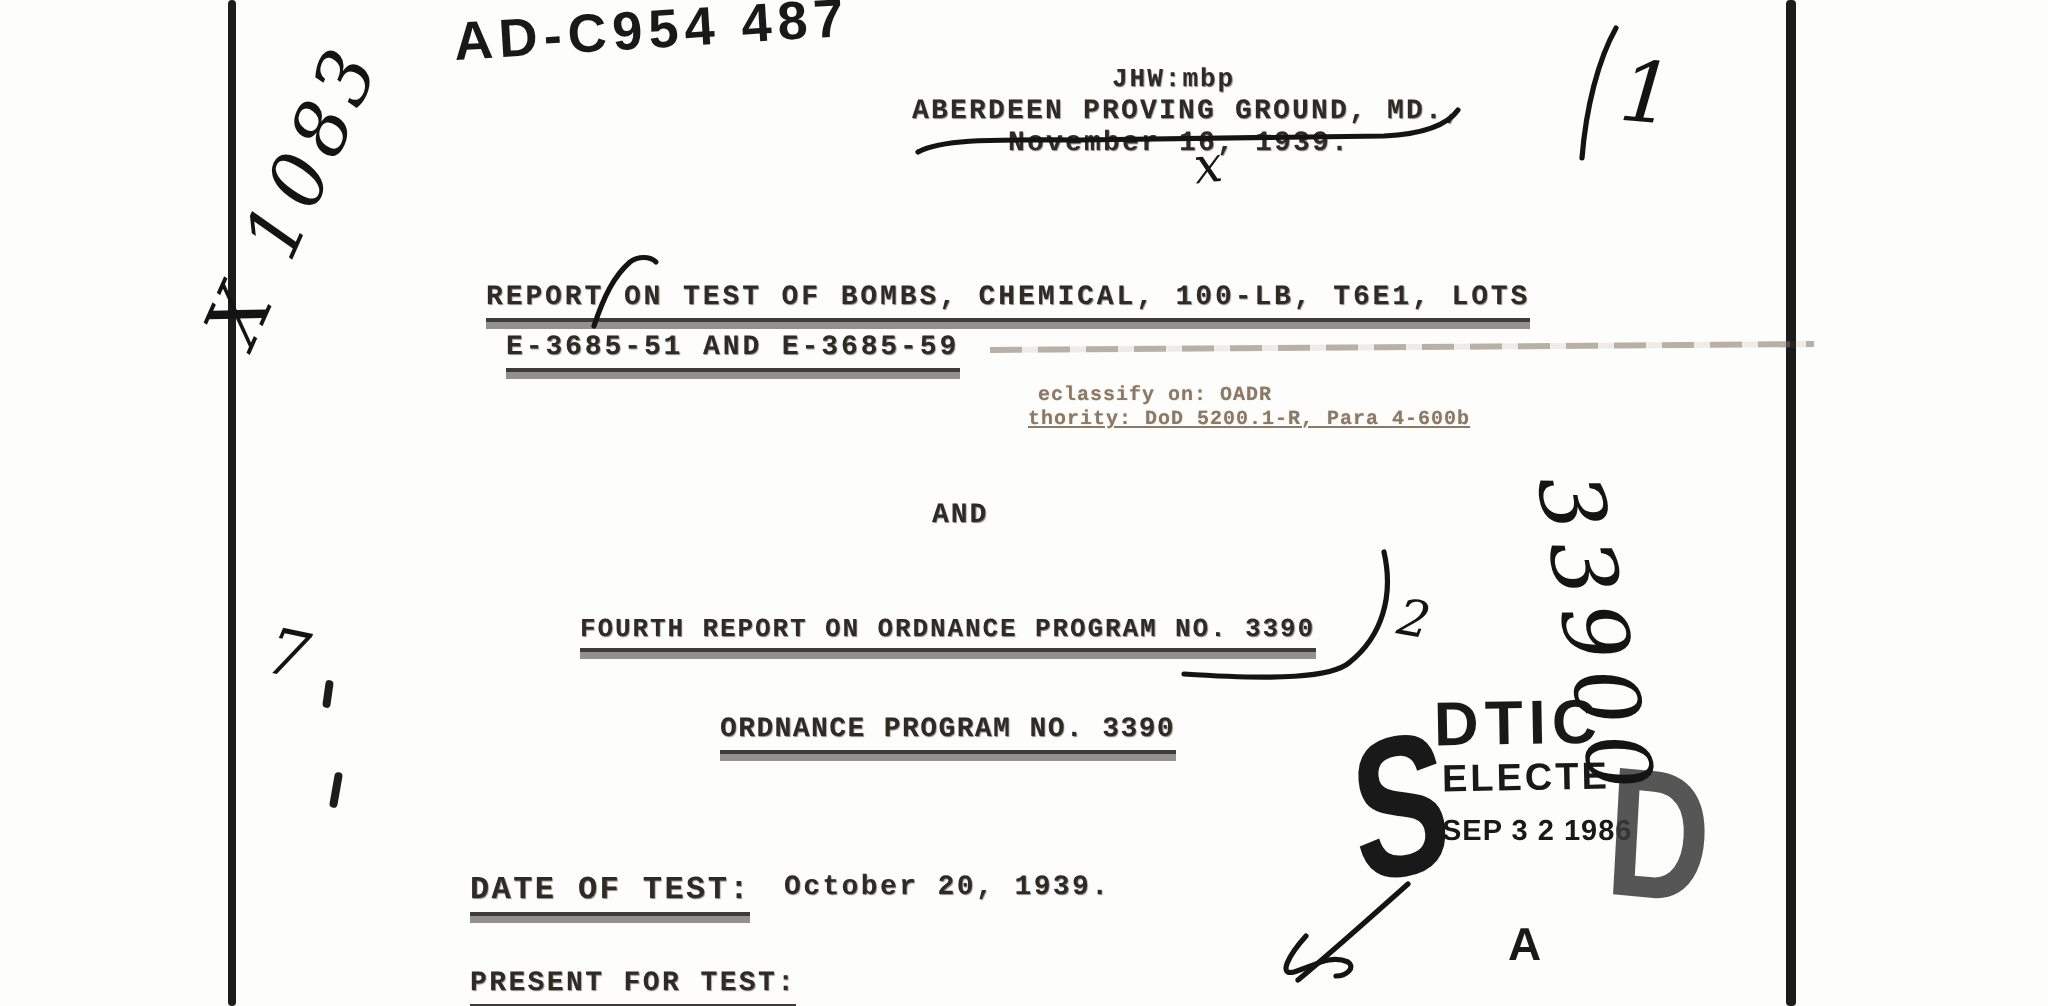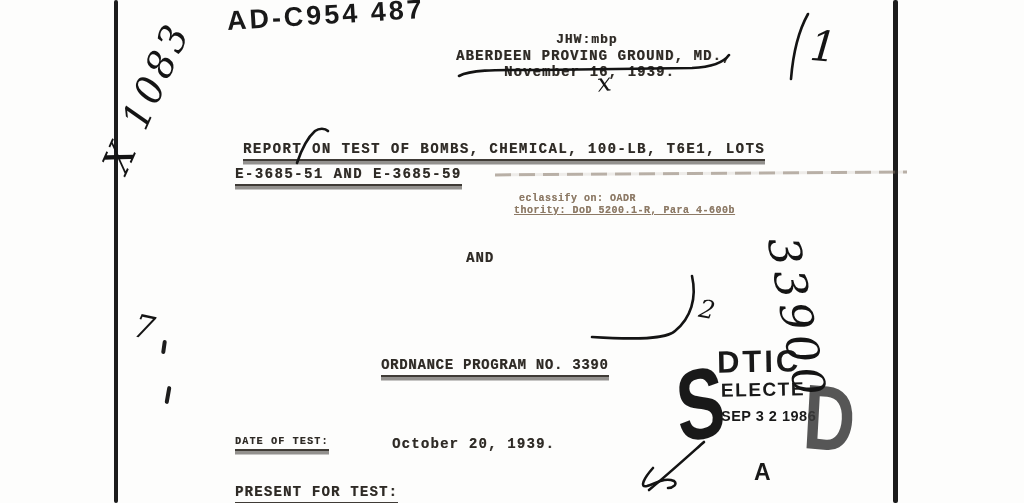--- a/index.html
+++ b/index.html
@@ -31,32 +31,34 @@
   <div class="scanline" style="left:893px;width:4.5px;"></div>
 
   <div class="abs stamp" style="left:226px;top:6px;font-size:27px;letter-spacing:3px;transform:rotate(-3.5deg);transform-origin:0 0;">AD-C954 487</div>
 
   <div class="abs typed" style="left:556px;top:32px;font-size:13px;letter-spacing:1px;">JHW:mbp</div>
   <div class="abs typed" style="left:456px;top:48px;font-size:14px;letter-spacing:1.1px;">ABERDEEN PROVING GROUND, MD.,</div>
   <div class="abs typed" style="left:504px;top:64px;font-size:14px;letter-spacing:1.1px;">November 16, 1939.</div>
 
   <div class="abs typed" style="left:243px;top:141px;font-size:14px;letter-spacing:1.45px;">
        <span class="u2">REPORT ON TEST OF BOMBS, CHEMICAL, 100-LB, T6E1, LOTS</span></div>
-  <div class="abs typed" style="left:235px;top:166px;font-size:14px;letter-spacing:1.45px;">
+  <div class="abs typed" style="left:253px;top:166px;font-size:14px;letter-spacing:1.45px;">
        <span class="u2">E-3685-51 AND E-3685-59</span></div>
 
   <div class="faint-strike"></div>
 
   <div class="abs faint" style="left:519px;top:193px;">eclassify on: OADR</div>
   <div class="abs faint" style="left:514px;top:205px;text-decoration:underline;">thority: DoD 5200.1-R, Para 4-600b</div>
 
   <div class="abs typed" style="left:466px;top:250px;font-size:14px;letter-spacing:1px;">AND</div>
 
+  <div class="abs typed" style="left:290px;top:307px;font-size:13px;letter-spacing:.95px;">
+       <span class="u2">FOURTH REPORT ON ORDNANCE PROGRAM NO. 3390</span></div>
 
-  <div class="abs typed" style="left:381px;top:357px;font-size:14px;letter-spacing:.7px;">
+  <div class="abs typed" style="left:360px;top:357px;font-size:14px;letter-spacing:.7px;">
        <span class="u2">ORDNANCE PROGRAM NO. 3390</span></div>
 
   <div class="abs stamp" style="left:717px;top:344px;font-size:31px;letter-spacing:3px;transform:rotate(-1deg);">DTIC</div>
   <div class="abs stamp" style="left:721px;top:379px;font-size:19px;letter-spacing:1.5px;transform:rotate(-1deg);">ELECTE</div>
   <div class="abs stamp" style="left:721px;top:408px;font-size:14.5px;letter-spacing:.5px;">SEP 3 2 1986</div>
   <div class="abs stamp" style="left:672px;top:358px;font-size:100px;line-height:1;transform:scaleX(.72) rotate(-7deg);transform-origin:0 0;">S</div>
   <div class="abs stamp" style="left:806px;top:370px;font-size:92px;line-height:1;color:#3a3a3a;opacity:.85;
               transform:scaleX(.78) rotate(4deg);transform-origin:0 0;text-shadow:1px 1px 0 rgba(255,255,255,.35);">D</div>
   <div class="abs stamp" style="left:754px;top:459px;font-size:23px;">A</div>
 
@@ -83,20 +85,20 @@
 
       <path d="M297,163 C302,148 307,138 315,131 C319,128 325,128 328,131"></path>
 
       <path d="M692,276 C697,298 691,318 675,331 C666,339 638,340 592,337"></path>
 
       <path d="M704,442 C686,458 666,476 649,490"></path>
       <path d="M653,468 C644,478 639,488 647,486 C657,483 665,477 674,481 C678,484 673,488 668,488"></path>
     </g>
   </svg>
 
-  <div class="abs typed" style="left:235px;top:436px;font-size:10px;letter-spacing:1.2px;">
+  <div class="abs typed" style="left:235px;top:436px;font-size:16px;letter-spacing:1.2px;">
        <span class="u2">DATE OF TEST:</span></div>
   <div class="abs typed" style="left:392px;top:436px;font-size:14px;letter-spacing:1.2px;">October 20, 1939.</div>
 
   <div class="abs typed" style="left:235px;top:472px;font-size:14px;letter-spacing:1.2px;margin-top:12px;">
        <span class="u2">PRESENT FOR TEST:</span></div>
 
 </div>
 
 </body></html>

